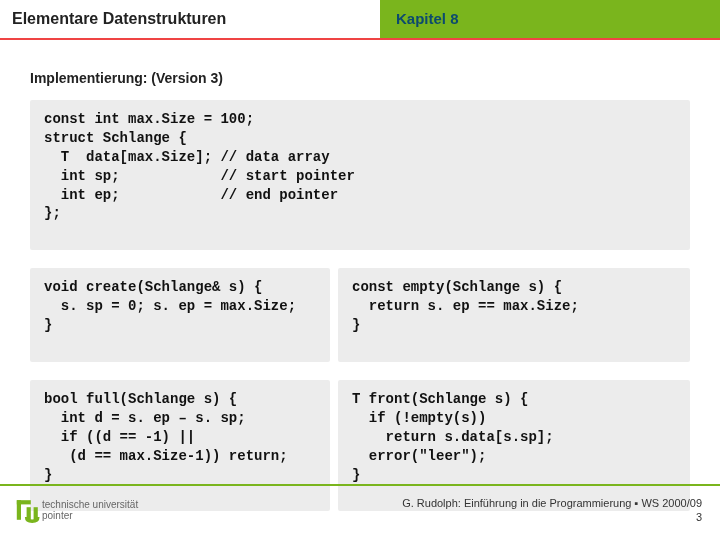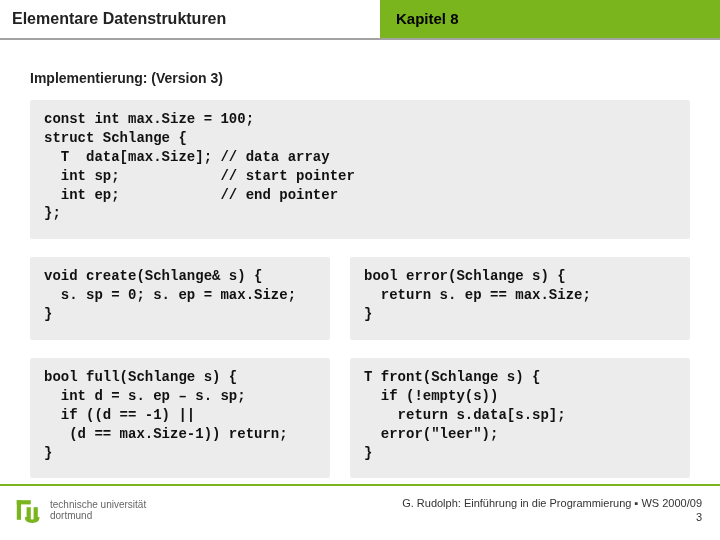--- a/index.html
+++ b/index.html
@@ -7,63 +7,63 @@
     width: 720px;
     height: 540px;
     background: #fff;
     font-family: Arial, Helvetica, sans-serif;
     position: relative;
     overflow: hidden;
   }
   .header {
     display: flex;
     height: 40px;
-    border-bottom: 2px solid #a3a3a3;
+    border-bottom: 2px solid #ef4444;
   }
   .header-left {
     flex: 0 0 380px;
     background: #fff;
     padding: 10px 12px 8px 12px;
     font-size: 16px;
     font-weight: bold;
     color: #222;
   }
   .header-right {
     flex: 1;
     background: #7ab51d;
-    color: #000000;
+    color: #0c4a6e;
     font-size: 15px;
     font-weight: bold;
     padding: 10px 16px 8px 16px;
   }
   .content {
     padding: 22px 30px 0 30px;
     margin-top: 8px;
   }
   .subtitle {
     font-size: 14px;
     font-weight: bold;
     color: #222;
     margin-bottom: 14px;
   }
   .code-box {
     background: #ececec;
     border-radius: 2px;
-    padding: 10px 14px 16px 14px;
+    padding: 10px 14px 27px 14px;
     font-family: "Courier New", Courier, monospace;
     font-size: 14px;
     font-weight: bold;
     line-height: 1.35;
     white-space: pre;
     color: #111;
     margin-bottom: 18px;
   }
   .row2 {
     display: flex;
-    gap: 20px;
+    gap: 8px;
     margin-bottom: 18px;
   }
   .row2 .code-box {
     margin-bottom: 0;
   }
   .col-left { flex: 0 0 300px; }
   .col-right { flex: 1; }
   .footer {
     position: absolute;
     left: 0;
@@ -72,21 +72,20 @@
     height: 46px;
     border-top: 2px solid #7ab51d;
     display: flex;
     align-items: center;
     justify-content: space-between;
     padding: 4px 18px 0 14px;
   }
   .logo-wrap {
     display: flex;
     align-items: center;
-    gap: 8px;
   }
   .tu-logo {
     width: 28px;
     height: 28px;
   }
   .tu-text {
     font-size: 10px;
     line-height: 1.15;
     color: #666;
   }
@@ -116,21 +115,21 @@
 struct Schlange {
   T  data[max.Size]; // data array
   int sp;            // start pointer
   int ep;            // end pointer
 };</div>
 
   <div class="row2">
     <div class="code-box col-left">void create(Schlange&amp; s) {
   s. sp = 0; s. ep = max.Size;
 }</div>
-    <div class="code-box col-right">bool error(Schlange s) {
+    <div class="code-box col-right">const empty(Schlange s) {
   return s. ep == max.Size;
 }</div>
   </div>
 
   <div class="row2">
     <div class="code-box col-left">bool full(Schlange s) {
   int d = s. ep – s. sp;
   if ((d == -1) ||
    (d == max.Size-1)) return;
 }</div>
@@ -146,20 +145,20 @@
   <div class="logo-wrap">
     <svg class="tu-logo" viewBox="0 0 40 40">
       <rect x="4" y="6" width="6" height="28" fill="#7ab51d"></rect>
       <rect x="4" y="6" width="20" height="6" fill="#7ab51d"></rect>
       <rect x="18" y="16" width="6" height="18" fill="#7ab51d"></rect>
       <rect x="28" y="16" width="6" height="18" fill="#7ab51d"></rect>
       <path d="M18 30 q0 6 8 6 q8 0 8 -6" fill="none" stroke="#7ab51d" stroke-width="5"></path>
     </svg>
     <div class="tu-text">
       <div>technische universität</div>
-      <div>dortmund</div>
+      <div>pointer</div>
     </div>
   </div>
   <div class="footer-right">
     <div>G. Rudolph: Einführung in die Programmierung ▪ WS 2000/09</div>
     <div class="pagenum">3</div>
   </div>
 </div>
 
 </body></html>

